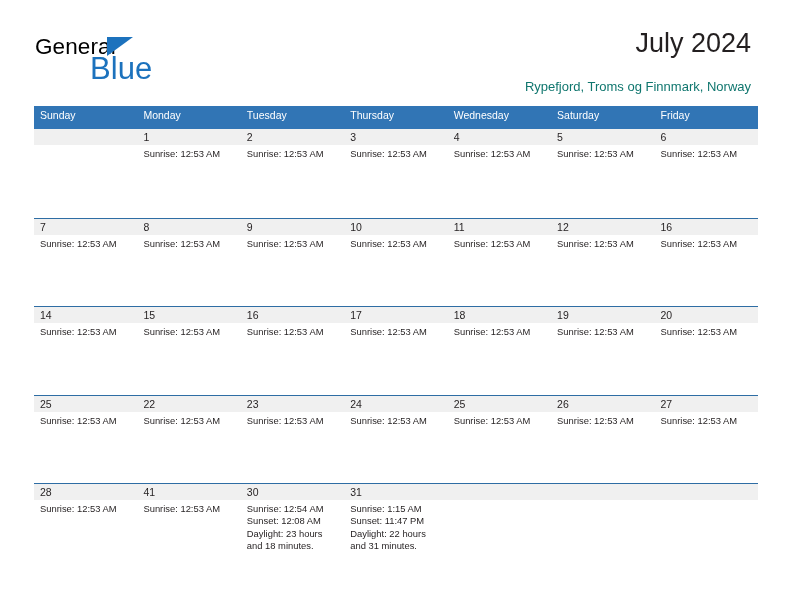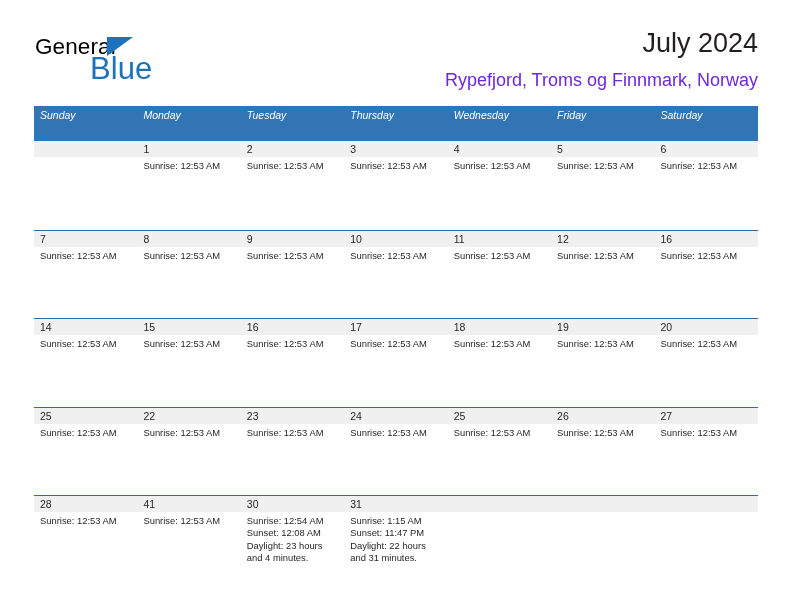--- a/index.html
+++ b/index.html
@@ -64,52 +64,51 @@
     left: 56px;
     top: 22px;
     font-size: 31px;
     letter-spacing: 0.1px;
     color: #1c72bd;
     line-height: 26px;
   }
 
   .title-block {
     position: absolute;
-    right: 0;
+    right: 7px;
     top: 0;
     text-align: right;
   }
   .cal-title {
     font-size: 27px;
     color: #231f20;
     line-height: 34px;
     white-space: nowrap;
   }
   .cal-subtitle {
-    font-size: 18px;
-    color: #6d28d9;
+    font-size: 13px;
+    color: #0f766e;
     line-height: 20px;
-    margin-top: 10px;
+    margin-top: 17px;
     white-space: nowrap;
   }
 
   
   .calendar {
     position: absolute;
     left: 34px;
     top: 106px;
     width: 724px;
   }
 
   .dow-row {
     display: flex;
     width: 724px;
     background: #3175b5;
-    height: 35px;
-    font-style: italic;
+    height: 23px;
   }
   .dow {
     width: 103.428px;
     box-sizing: border-box;
     padding-left: 6px;
     color: #ffffff;
     font-size: 10.5px;
     line-height: 19px;
     white-space: nowrap;
     overflow: hidden;
@@ -178,22 +177,22 @@
 
   </div>
 
   <div class="calendar">
     <div class="dow-row">
         <div class="dow">Sunday</div>
         <div class="dow">Monday</div>
         <div class="dow">Tuesday</div>
         <div class="dow">Thursday</div>
         <div class="dow">Wednesday</div>
+        <div class="dow">Saturday</div>
         <div class="dow">Friday</div>
-        <div class="dow">Saturday</div>
       </div>
     <div class="weeks">
         <div class="week">
           <div class="day empty">
             <div class="day-num-strip"></div>
             <div class="day-events"></div>
           </div>
           <div class="day">
             <div class="day-num-strip">1</div>
             <div class="day-events">
@@ -375,21 +374,21 @@
             <div class="day-events">
               <div class="evt">Sunrise: 12:53 AM</div>
             </div>
           </div>
           <div class="day">
             <div class="day-num-strip">30</div>
             <div class="day-events">
               <div class="evt">Sunrise: 12:54 AM</div>
               <div class="evt">Sunset: 12:08 AM</div>
               <div class="evt">Daylight: 23 hours</div>
-              <div class="evt">and 4 minutes.</div>
+              <div class="evt">and 18 minutes.</div>
             </div>
           </div>
           <div class="day">
             <div class="day-num-strip">31</div>
             <div class="day-events">
               <div class="evt">Sunrise: 1:15 AM</div>
               <div class="evt">Sunset: 11:47 PM</div>
               <div class="evt">Daylight: 22 hours</div>
               <div class="evt">and 31 minutes.</div>
             </div>

